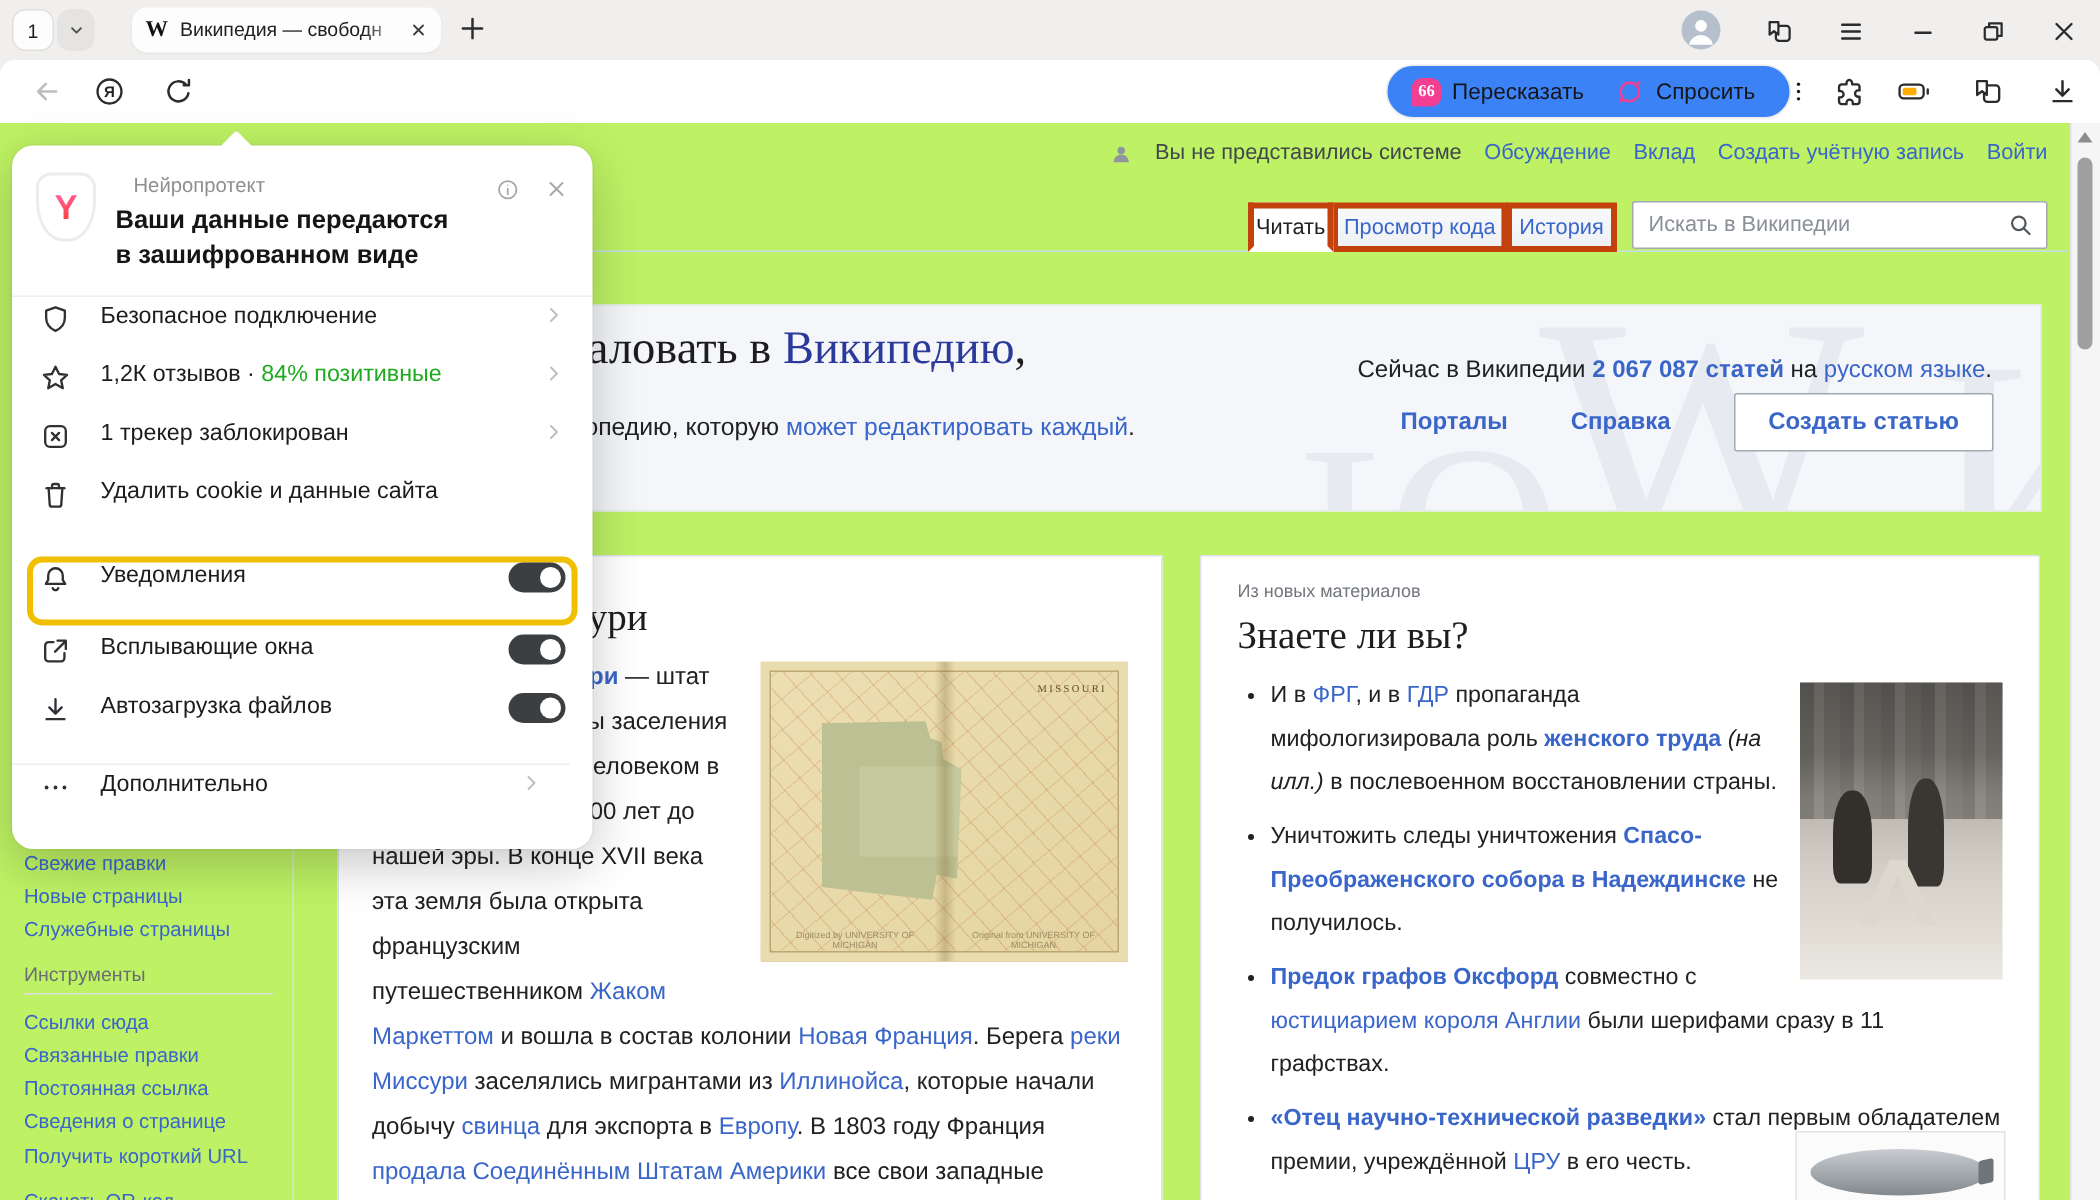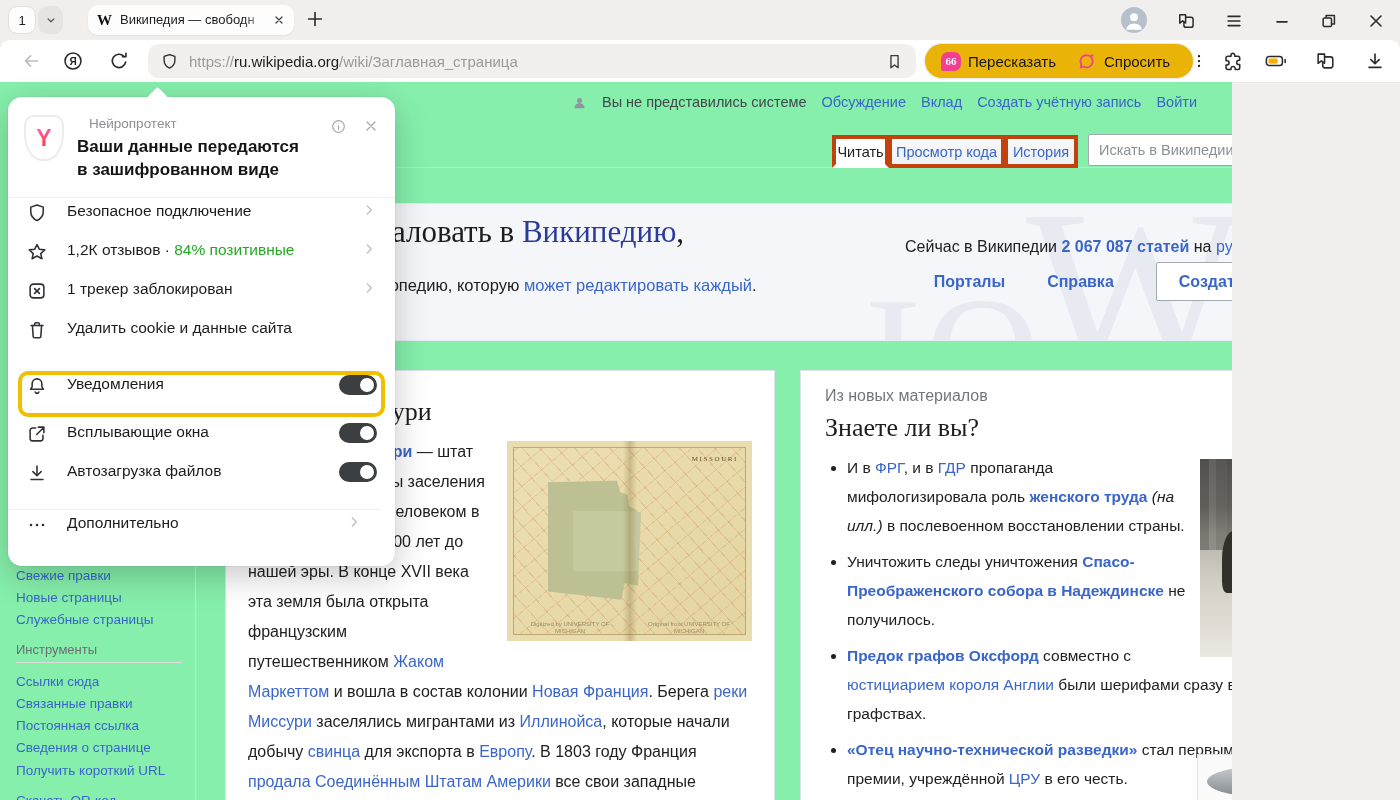--- a/index.html
+++ b/index.html
@@ -26,27 +26,27 @@
   .tbi{position:absolute;top:11px;color:#2b2b2d}
   .avatar{position:absolute;left:1121px;top:7px;width:26px;height:26px;border-radius:50%;background:#b6c0cd;overflow:hidden}
 
   
   .toolbar{position:absolute;left:0;top:40px;width:1400px;height:42px;background:#fff;border-radius:10px 10px 0 0;box-shadow:0 1px 0 #eaeaea}
   .tli{position:absolute;top:10px}
   .addr{position:absolute;left:148px;top:4px;width:768px;height:34px;background:#f1f0ee;border-radius:10px;display:flex;align-items:center;padding:0 12px;box-sizing:border-box}
   .addr .url{font-size:15px;margin-left:10px;white-space:nowrap;color:#9a9a9a}
   .addr .url .host{color:#1c1c1c}
   .addr .bm{margin-left:auto;color:#3a3a3a}
-  .aipill{position:absolute;left:924px;top:3px;width:270px;height:36px;background:#eab308;border:1px solid #ebebeb;border-radius:18px;display:flex;align-items:center;box-sizing:border-box;padding:0 8px;box-shadow:0 1px 2px rgba(0,0,0,.04)}
+  .aipill{position:absolute;left:924px;top:3px;width:270px;height:36px;background:#3b82f6;border:1px solid #ebebeb;border-radius:18px;display:flex;align-items:center;box-sizing:border-box;padding:0 8px;box-shadow:0 1px 2px rgba(0,0,0,.04)}
   .aibtn{display:flex;align-items:center;gap:7px;font-size:15px;color:#161616;padding:0 8px;cursor:default}
   .qbadge{position:relative;width:20px;height:19px;background:#f23f92;border-radius:7px 7px 7px 2px;color:#fff;display:flex;align-items:center;justify-content:center;font-family:"Liberation Serif",serif;font-weight:bold;font-size:11px;line-height:1}
   .vdiv{width:1px;height:20px;background:#e8e8e8;margin:0 2px}
 
   
-  .page{position:absolute;left:0;top:82px;width:1232px;height:718px;background:#86efac;overflow:hidden;color:#202122}
+  .page{position:absolute;left:0;top:82px;width:1400px;height:718px;background:#bef264;overflow:hidden;color:#202122}
   .userrow{position:absolute;top:12px;right:35px;display:flex;align-items:center;gap:15px;font-size:14.5px}
   .userrow .st{color:#42474c}
   .wtab{position:absolute;top:53px;height:33px;box-sizing:border-box;border:4px solid #c2410c;display:flex;align-items:center;justify-content:center;font-size:14.5px;background:linear-gradient(#f8f9fa,#eef0f3);color:#3a66c9}
   .wtab.act{background:#fff;color:#222;border-bottom-color:#fff;z-index:2}
   .hairline{position:absolute;left:196px;top:85px;width:1182px;height:1px;background:#c3dcee}
   .vline{position:absolute;left:195px;top:86px;width:1px;height:632px;background:#cfe2f1}
   .wsearchbox{position:absolute;left:1088px;top:52px;width:277px;height:32px;border:1px solid #a2a9b1;border-radius:2px;box-sizing:border-box;background:#fff;display:flex;align-items:center}
   .wsearchbox input{flex:1;border:0;outline:0;font-size:14.5px;padding:0 6px 0 10px;font-family:"Liberation Sans",sans-serif;color:#202122;background:transparent}
   .wsearchbox input::placeholder{color:#8a9097}
 
@@ -60,21 +60,21 @@
   .banner-actions .blnk{font-weight:bold;font-size:16px;color:#3a66c9}
   .createbtn{height:37px;padding:0 22px;background:#fff;border:1px solid #a2a9b1;border-radius:2px;font-weight:bold;font-size:16px;color:#3a66c9;display:flex;align-items:center}
 
   .sb{position:absolute;left:16px;top:0;width:172px;font-size:13.5px}
   .sb a{position:absolute;left:0;color:#3a66c9;white-space:nowrap}
   .sb .hdr{position:absolute;left:0;color:#6a6e73;font-size:13px}
   .sb .rule{position:absolute;left:0;width:166px;height:1px;background:#dcdcdc}
   .sb .wrap2{white-space:normal;width:150px;line-height:18px}
 
   .cbox{position:absolute;top:288px;background:#fff;border:1px solid #dce3ec;box-sizing:border-box}
-  .cbox .lbl{font-size:16px;color:#72777d}
+  .cbox .lbl{font-size:12px;color:#72777d}
   .cbox h2{font-family:"Liberation Serif",serif;font-weight:normal;font-size:26px;color:#1d1d1d;margin:8px 0 10px 0}
   .leftbox{left:225px;width:550px;height:436px;padding:18px 22px}
   .leftbox h2{margin-left:84px}
   .leftbox .para{font-size:16px;line-height:30px;text-indent:95px;margin-top:2px;text-align:left}
   .map{float:right;width:245px;height:200px;margin:4px 0 8px 16px;position:relative;background:linear-gradient(145deg,#ecdfb2,#e4d4a1);box-shadow:inset 0 0 0 6px #e9dcae,inset 0 0 0 7px #bda773;overflow:hidden}
   .map .roads{position:absolute;inset:7px;background:repeating-linear-gradient(48deg,rgba(190,85,45,.18) 0 1px,transparent 1px 13px),repeating-linear-gradient(-40deg,rgba(190,85,45,.14) 0 1px,transparent 1px 16px)}
   .map .state{position:absolute;left:26px;top:30px;width:150px;height:140px;background:#c6c99d;clip-path:polygon(10% 8%,56% 7%,58% 15%,63% 17%,64% 25%,72% 30%,70% 82%,61% 80%,59% 92%,34% 89%,10% 86%);box-shadow:inset 0 0 0 40px rgba(120,130,70,.12)}
   .map .fold{position:absolute;left:116px;top:0;width:14px;height:100%;background:linear-gradient(90deg,rgba(120,95,40,0),rgba(120,95,40,.28),rgba(120,95,40,0))}
   .map .mtitle{position:absolute;right:14px;top:14px;font-family:"Liberation Serif",serif;font-size:7px;letter-spacing:1.6px;color:#5f4f2a}
   .map .cap{position:absolute;bottom:6px;font-size:6px;color:#9b8c63;width:90px;text-align:center;line-height:7px}
@@ -193,33 +193,20 @@
           <text x="12" y="16" text-anchor="middle" font-size="11" font-weight="bold" font-family="Liberation Sans" fill="#222" stroke="none">Я</text>
         </svg>
     </div>
     <div class="tli ico" style="left:108px">
       <svg width="22" height="22" viewBox="0 0 24 24" fill="none" stroke="currentColor" stroke-width="1.8" stroke-linecap="round" stroke-linejoin="round">
           <path d="M19.2 13.2A7.3 7.3 0 1 1 17.4 7"></path>
           <path d="M19.6 3.6v3.8h-3.8"></path>
         </svg>
     </div>
 
-    <div class="addr">
-      <span class="ico">
-        <svg width="19" height="19" viewBox="0 0 24 24" fill="none" stroke="currentColor" stroke-width="1.7" stroke-linejoin="round">
-            <path d="M12 3.2 18.8 5.6v5.1c0 4.6-2.9 7.8-6.8 9.6-3.9-1.8-6.8-5-6.8-9.6V5.6Z"></path>
-          </svg>
-      </span>
-      <span class="url"><span>https://</span><span class="host">ru.wikipedia.org</span><span>/wiki/Заглавная_страница</span></span>
-      <span class="bm">
-        <svg width="19" height="19" viewBox="0 0 24 24" fill="none" stroke="currentColor" stroke-width="1.7" stroke-linejoin="round">
-            <path d="M7.5 4.5h9V20l-4.5-3.6L7.5 20Z"></path>
-          </svg>
-      </span>
-    </div>
 
     <div class="aipill">
       <div class="aibtn">
         <span class="qbadge">66</span>
         <span>Пересказать</span>
       </div>
       <div class="vdiv"></div>
       <div class="aibtn">
         <svg width="21" height="21" viewBox="0 0 24 24" fill="none" stroke="#f23f92" stroke-width="1.9" stroke-linejoin="round">
             <path d="M12 4.8a7 7 0 1 1-3.6 13L5.2 18.8l1-3.2A7 7 0 0 1 12 4.8Z"></path>

